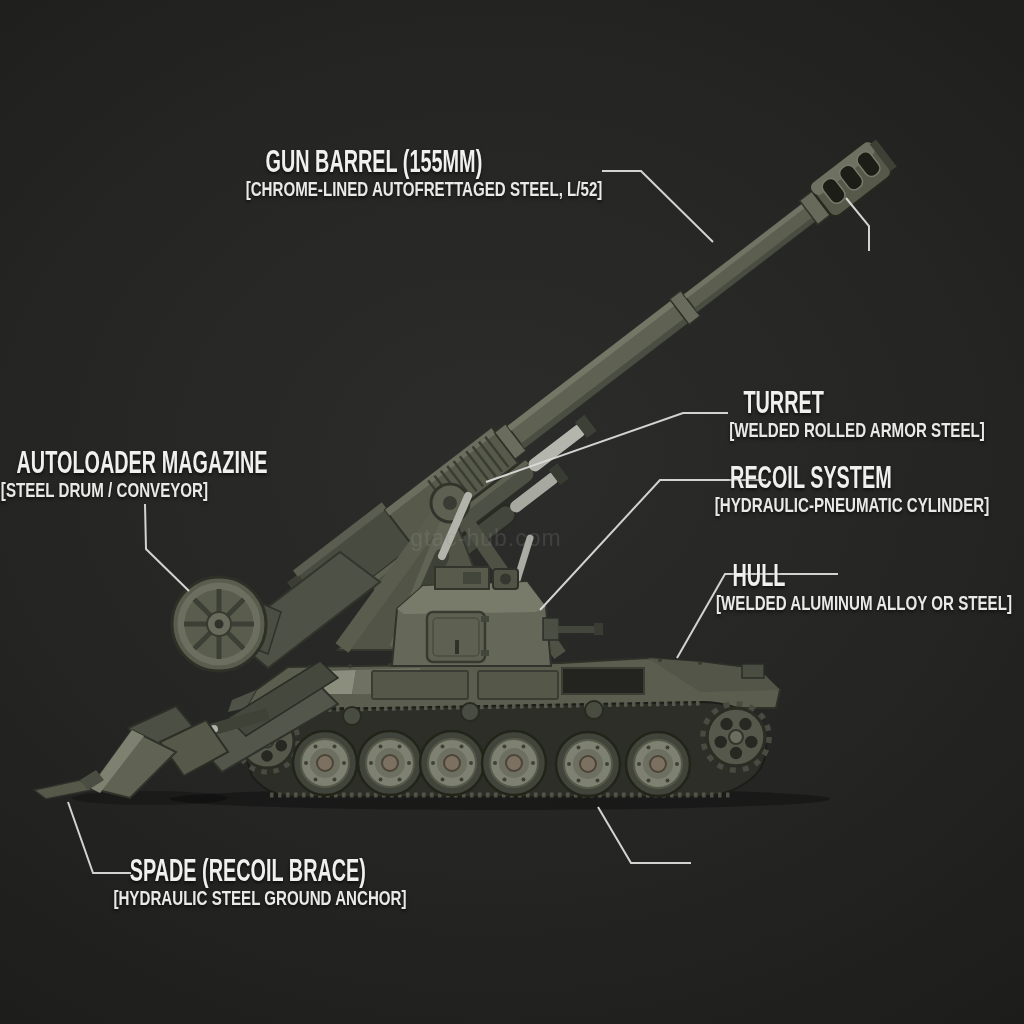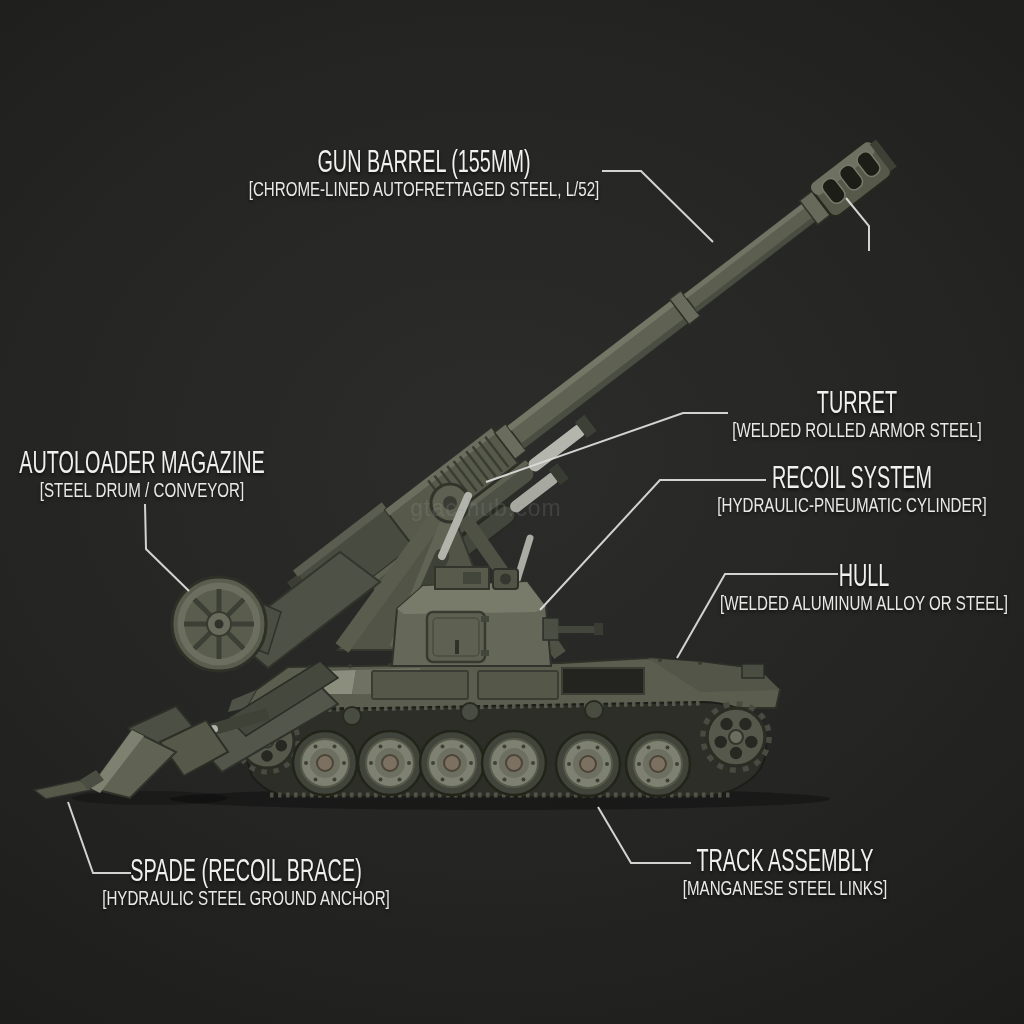--- a/index.html
+++ b/index.html
@@ -1,32 +1,32 @@
 <!DOCTYPE html>
 <html><head>
 <meta charset="utf-8">
 <style>
   html,body{margin:0;padding:0;width:1024px;height:1024px;overflow:hidden;background:#1e1e1d;}
   .stage{position:relative;width:1024px;height:1024px;
     background:radial-gradient(ellipse 90% 75% at 48% 45%, #2c2c2a 0%, #252524 50%, #1b1b1a 100%);
     font-family:"Liberation Sans", sans-serif;}
   svg.scene{position:absolute;left:0;top:0;}
-  .watermark{position:absolute;left:486px;top:495px;transform:translateX(-50%);
+  .watermark{position:absolute;left:486px;top:525px;transform:translateX(-50%);
     font-size:23px;color:#9a9a9a;opacity:.20;letter-spacing:1px;white-space:nowrap;}
-  .label{position:absolute;text-align:center;color:#f0f0ef;font-weight:normal;
+  .label{position:absolute;color:#f0f0ef;font-weight:bold;
     transform:translateX(-50%);white-space:nowrap;text-shadow:0 2px 4px rgba(0,0,0,.6);}
   .label .t{font-size:31px;line-height:1.04;transform:scaleX(0.64);}
   .label .s{font-size:21px;line-height:1.06;transform:scaleX(0.72);color:#e9e9e8;}
   #lbl-gun-barrel{left:424px;top:146px;}
   #lbl-muzzle-brake{left:868px;top:252px;}
   #lbl-turret{left:857px;top:387px;}
   #lbl-recoil{left:852px;top:462px;}
   #lbl-autoloader{left:142px;top:447px;}
   #lbl-hull{left:864px;top:560px;}
-  #lbl-spade{left:246px;top:855px;}
+  #lbl-spade{left:260px;top:855px;}
   #lbl-track{left:785px;top:845px;}
 </style>
 </head>
 <body>
 
 <div class="stage">
 
   <svg class="scene" width="1024" height="1024" viewBox="0 0 1024 1024">
     <defs>
       <g id="roadwheel">
@@ -242,18 +242,14 @@
   <div class="label" id="lbl-hull">
     <div class="t">HULL</div>
     <div class="s">[WELDED ALUMINUM ALLOY OR STEEL]</div>
   </div>
 
   <div class="label" id="lbl-spade">
     <div class="t">SPADE (RECOIL BRACE)</div>
     <div class="s">[HYDRAULIC STEEL GROUND ANCHOR]</div>
   </div>
 
-  <div class="label" id="lbl-track">
-    <div class="t">TRACK ASSEMBLY</div>
-    <div class="s">[MANGANESE STEEL LINKS]</div>
-  </div>
 
 </div>
 
 </body></html>

